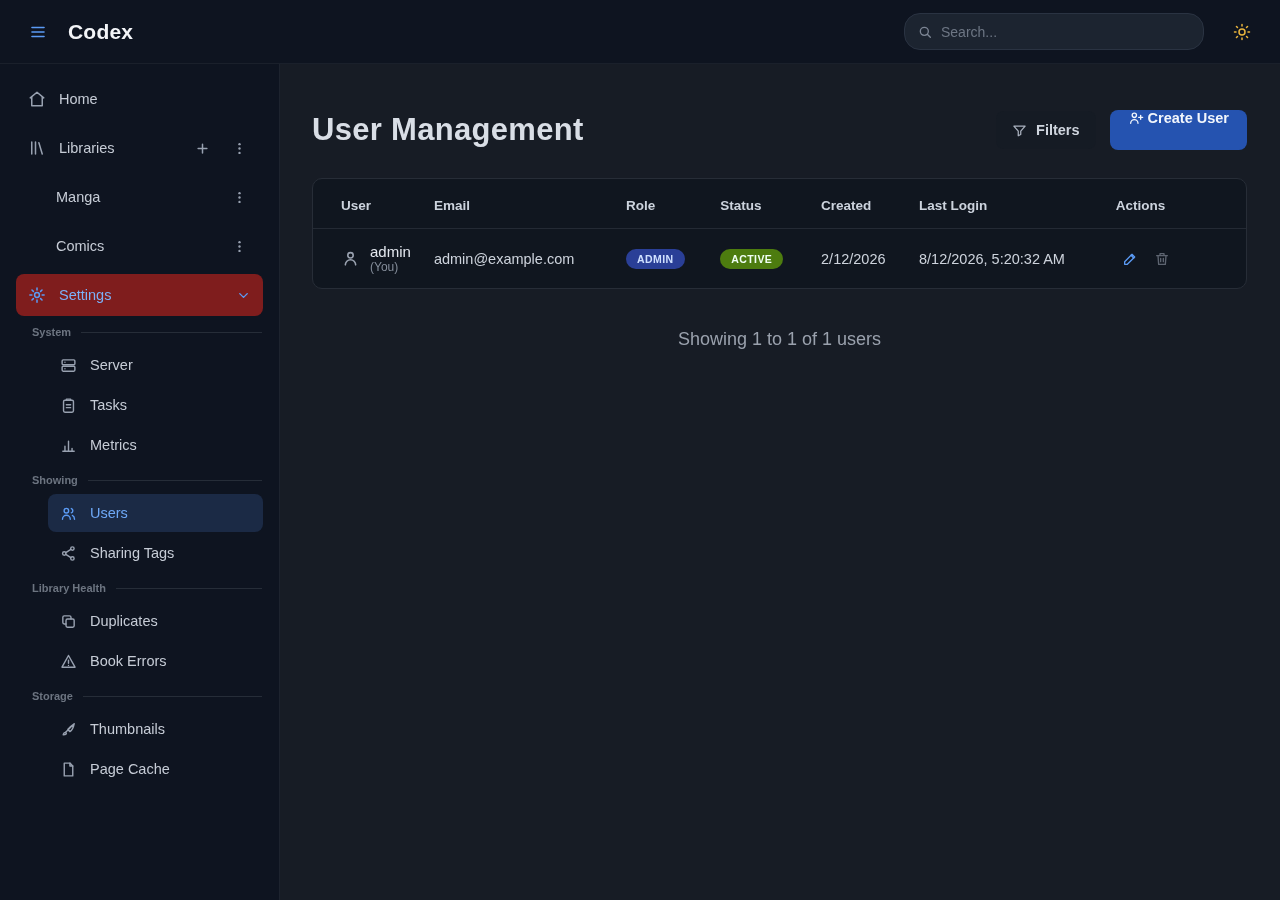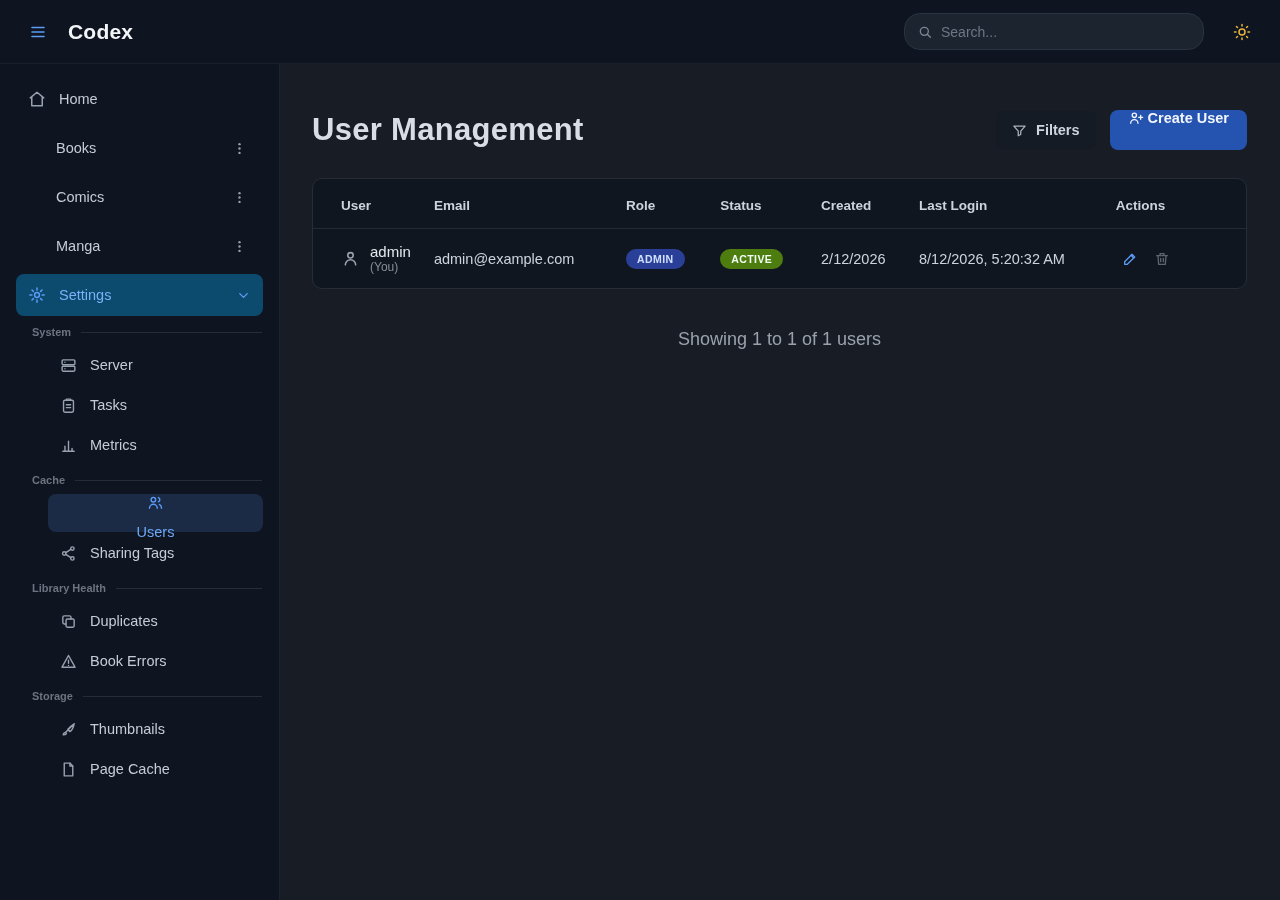--- a/index.html
+++ b/index.html
@@ -53,35 +53,35 @@
   }
   .nav-item .icon { color:#98a1b0; }
   .nav-item .spacer { flex:1; }
   .mini-btn {
     width:24px; height:24px; display:flex; align-items:center; justify-content:center;
     color:#5b9bf5; border-radius:5px; cursor:pointer;
   }
   .mini-btn svg { width:15px; height:15px; }
   .sub-item { padding-left: 40px; }
   .nav-item.settings {
-    background:#0c4a6e; color:#7cb1f8;
+    background:#7f1d1d; color:#7cb1f8;
   }
   .nav-item.settings .icon { color:#5b9bf5; }
   .section-label {
     display:flex; align-items:center; gap:10px; margin: 10px 0 8px 16px;
     font-size:11px; font-weight:bold; color:#6c7480;
   }
   .section-label::after { content:""; flex:1; height:1px; background:#262d38; margin-right:1px; }
   .section-item {
     display:flex; align-items:center; gap:13px; height:38px; margin:2px 0 2px 32px;
     padding:0 12px; border-radius:8px; color:#c6ccd6; font-size:14.5px; cursor:pointer;
   }
   .section-item .icon { color:#98a1b0; }
   .section-item .icon svg { width:17px; height:17px; }
-  .section-item.active { background:#1b2a45; color:#6ea8f6;flex-direction:column; }
+  .section-item.active { background:#1b2a45; color:#6ea8f6; }
   .section-item.active .icon { color:#5b9bf5; }
 
   
   .main { flex:1; padding: 0 33px 12px 32px; overflow:hidden; }
   .page-head { display:flex; align-items:center; margin-top: 46px; }
   .page-title { font-size:31px; font-weight:bold; color:#d9dee6; letter-spacing:.3px; }
   .head-actions { margin-left:auto; display:flex; align-items:center; gap:14px; }
   .filters-btn {
     height:38px; padding:0 16px; background:#151b24; border:none; border-radius:8px;
     color:#cfd5de; font-size:14.5px; font-weight:bold; display:flex; align-items:center; gap:9px;
@@ -166,23 +166,49 @@
     <div class="nav-item">
       <span class="icon">
         <svg viewBox="0 0 24 24" fill="none" stroke="currentColor" stroke-width="2" stroke-linecap="round" stroke-linejoin="round">
             <path d="M3 10.5 12 3l9 7.5"></path>
             <path d="M5 9.5V21h14V9.5"></path>
           </svg>
       </span>
       <span>Home</span>
     </div>
 
+    <div class="nav-item">
+      <span class="icon">
+        <svg viewBox="0 0 24 24" fill="none" stroke="currentColor" stroke-width="2" stroke-linecap="round">
+            <path d="M5 4v16M10 4v16M14.5 5l4.5 15"></path>
+          </svg>
+      </span>
+      <span>Libraries</span>
+      <span class="spacer"></span>
+      <span class="mini-btn">
+        <span class="icon">
+          <svg viewBox="0 0 24 24" fill="none" stroke="currentColor" stroke-width="2.4" stroke-linecap="round">
+              <path d="M12 5v14M5 12h14"></path>
+            </svg>
+        </span>
+      </span>
+      <span class="mini-btn">
+        <span class="icon">
+          <svg viewBox="0 0 24 24" fill="currentColor">
+              <circle cx="12" cy="5" r="1.9"></circle>
+              <circle cx="12" cy="12" r="1.9"></circle>
+              <circle cx="12" cy="19" r="1.9"></circle>
+            </svg>
+        </span>
+      </span>
+    </div>
+
 
     <div class="nav-item sub-item">
-      <span>Books</span>
+      <span>Manga</span>
       <span class="spacer"></span>
       <span class="mini-btn">
         <span class="icon">
           <svg viewBox="0 0 24 24" fill="currentColor">
               <circle cx="12" cy="5" r="1.9"></circle>
               <circle cx="12" cy="12" r="1.9"></circle>
               <circle cx="12" cy="19" r="1.9"></circle>
             </svg>
         </span>
       </span>
@@ -195,34 +221,20 @@
         <span class="icon">
           <svg viewBox="0 0 24 24" fill="currentColor">
               <circle cx="12" cy="5" r="1.9"></circle>
               <circle cx="12" cy="12" r="1.9"></circle>
               <circle cx="12" cy="19" r="1.9"></circle>
             </svg>
         </span>
       </span>
     </div>
 
-    <div class="nav-item sub-item">
-      <span>Manga</span>
-      <span class="spacer"></span>
-      <span class="mini-btn">
-        <span class="icon">
-          <svg viewBox="0 0 24 24" fill="currentColor">
-              <circle cx="12" cy="5" r="1.9"></circle>
-              <circle cx="12" cy="12" r="1.9"></circle>
-              <circle cx="12" cy="19" r="1.9"></circle>
-            </svg>
-        </span>
-      </span>
-    </div>
-
     <div class="nav-item settings">
       <span class="icon">
         <svg viewBox="0 0 24 24" fill="none" stroke="currentColor" stroke-width="2" stroke-linecap="round">
             <circle cx="12" cy="12" r="3.2"></circle>
             <path d="M12 2.5v2.7M12 18.8v2.7M2.5 12h2.7M18.8 12h2.7M5.3 5.3l1.9 1.9M16.8 16.8l1.9 1.9M18.7 5.3l-1.9 1.9M7.2 16.8l-1.9 1.9"></path>
           </svg>
       </span>
       <span>Settings</span>
       <span class="spacer"></span>
       <span class="icon">
@@ -256,21 +268,21 @@
     <div class="section-item">
       <span class="icon">
         <svg viewBox="0 0 24 24" fill="none" stroke="currentColor" stroke-width="2" stroke-linecap="round">
             <path d="M4 20h16"></path>
             <path d="M7 20v-7M12 20V6M17 20v-4"></path>
           </svg>
       </span>
       <span>Metrics</span>
     </div>
 
-    <div class="section-label">Cache</div>
+    <div class="section-label">Showing</div>
     <div class="section-item active">
       <span class="icon">
         <svg viewBox="0 0 24 24" fill="none" stroke="currentColor" stroke-width="2" stroke-linecap="round">
             <circle cx="9" cy="8" r="3.2"></circle>
             <path d="M3.5 20c0-3 2.5-5.5 5.5-5.5s5.5 2.5 5.5 5.5"></path>
             <path d="M16 5a3.2 3.2 0 0 1 0 6M17.5 14.8c1.9.9 3 2.9 3 5.2"></path>
           </svg>
       </span>
       <span>Users</span>
     </div>

